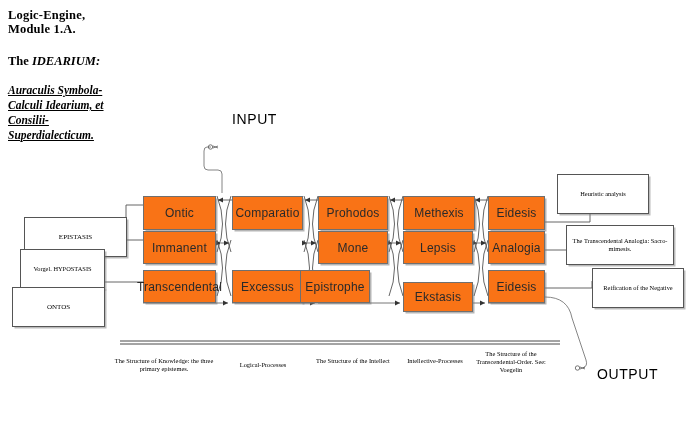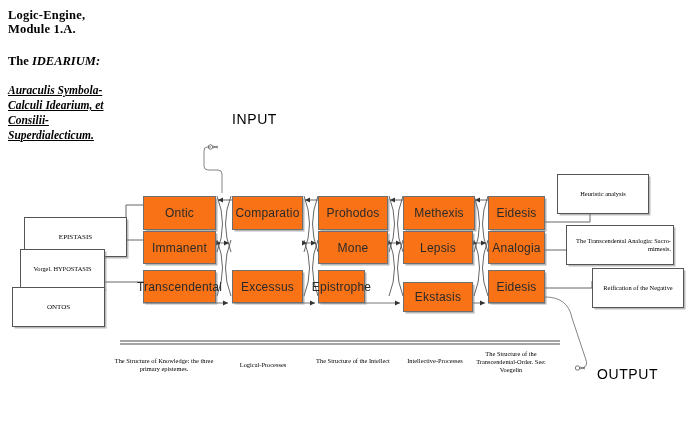--- a/index.html
+++ b/index.html
@@ -51,21 +51,21 @@
   }
 
   
   .plate{
     box-sizing:border-box;
     border:1px solid #555;
     background:#ffffff;
     box-shadow:2px 2px 0 -0.5px rgba(120,120,120,0.5);
     display:flex;align-items:center;justify-content:center;
     font-family:"Liberation Serif", serif;
-    font-size:7px;color:#000;text-align:right;
+    font-size:7px;color:#000;text-align:center;
     line-height:8.5px;padding:19px 2px;
   }
   .plate.small{font-size:6.4px;}
 
   
   .caption{
     font-family:"Liberation Serif", serif;
     font-size:6.4px;color:#000;text-align:center;
     line-height:8px;
   }
@@ -175,21 +175,21 @@
   <div class="abs node" style="left:403px;top:196px;width:72px;height:34px;">Methexis</div>
   <div class="abs node" style="left:488px;top:196px;width:57px;height:34px;">Eidesis</div>
 
   <div class="abs node" style="left:143px;top:231px;width:73px;height:33px;">Immanent</div>
   <div class="abs node" style="left:318px;top:231px;width:70px;height:33px;">Mone</div>
   <div class="abs node" style="left:403px;top:231px;width:70px;height:33px;">Lepsis</div>
   <div class="abs node" style="left:488px;top:231px;width:57px;height:33px;">Analogia</div>
 
   <div class="abs node" style="left:143px;top:270px;width:73px;height:33px;">Transcendental</div>
   <div class="abs node" style="left:232px;top:270px;width:71px;height:33px;">Excessus</div>
-  <div class="abs node" style="left:318px;top:270px;width:47px;height:33px;">Epistrophe</div>
+  <div class="abs node" style="left:300px;top:270px;width:70px;height:33px;">Epistrophe</div>
   <div class="abs node" style="left:403px;top:282px;width:70px;height:30px;">Ekstasis</div>
   <div class="abs node" style="left:488px;top:270px;width:57px;height:33px;">Eidesis</div>
 
   <div class="abs plate" style="left:24px;top:217px;width:103px;height:12px;">EPISTASIS</div>
   <div class="abs plate small" style="left:20px;top:249px;width:85px;height:12px;">Vorgel. HYPOSTASIS</div>
   <div class="abs plate" style="left:12px;top:287px;width:93px;height:12px;">ONTOS</div>
 
   <div class="abs plate small" style="left:557px;top:174px;width:92px;height:13px;">Heuristic analysis</div>
   <div class="abs plate small" style="left:566px;top:225px;width:108px;height:20px;">The Transcendental Analogia: Sacro-mimesis.</div>
   <div class="abs plate small" style="left:592px;top:268px;width:92px;height:13px;">Reification of the Negative</div>

